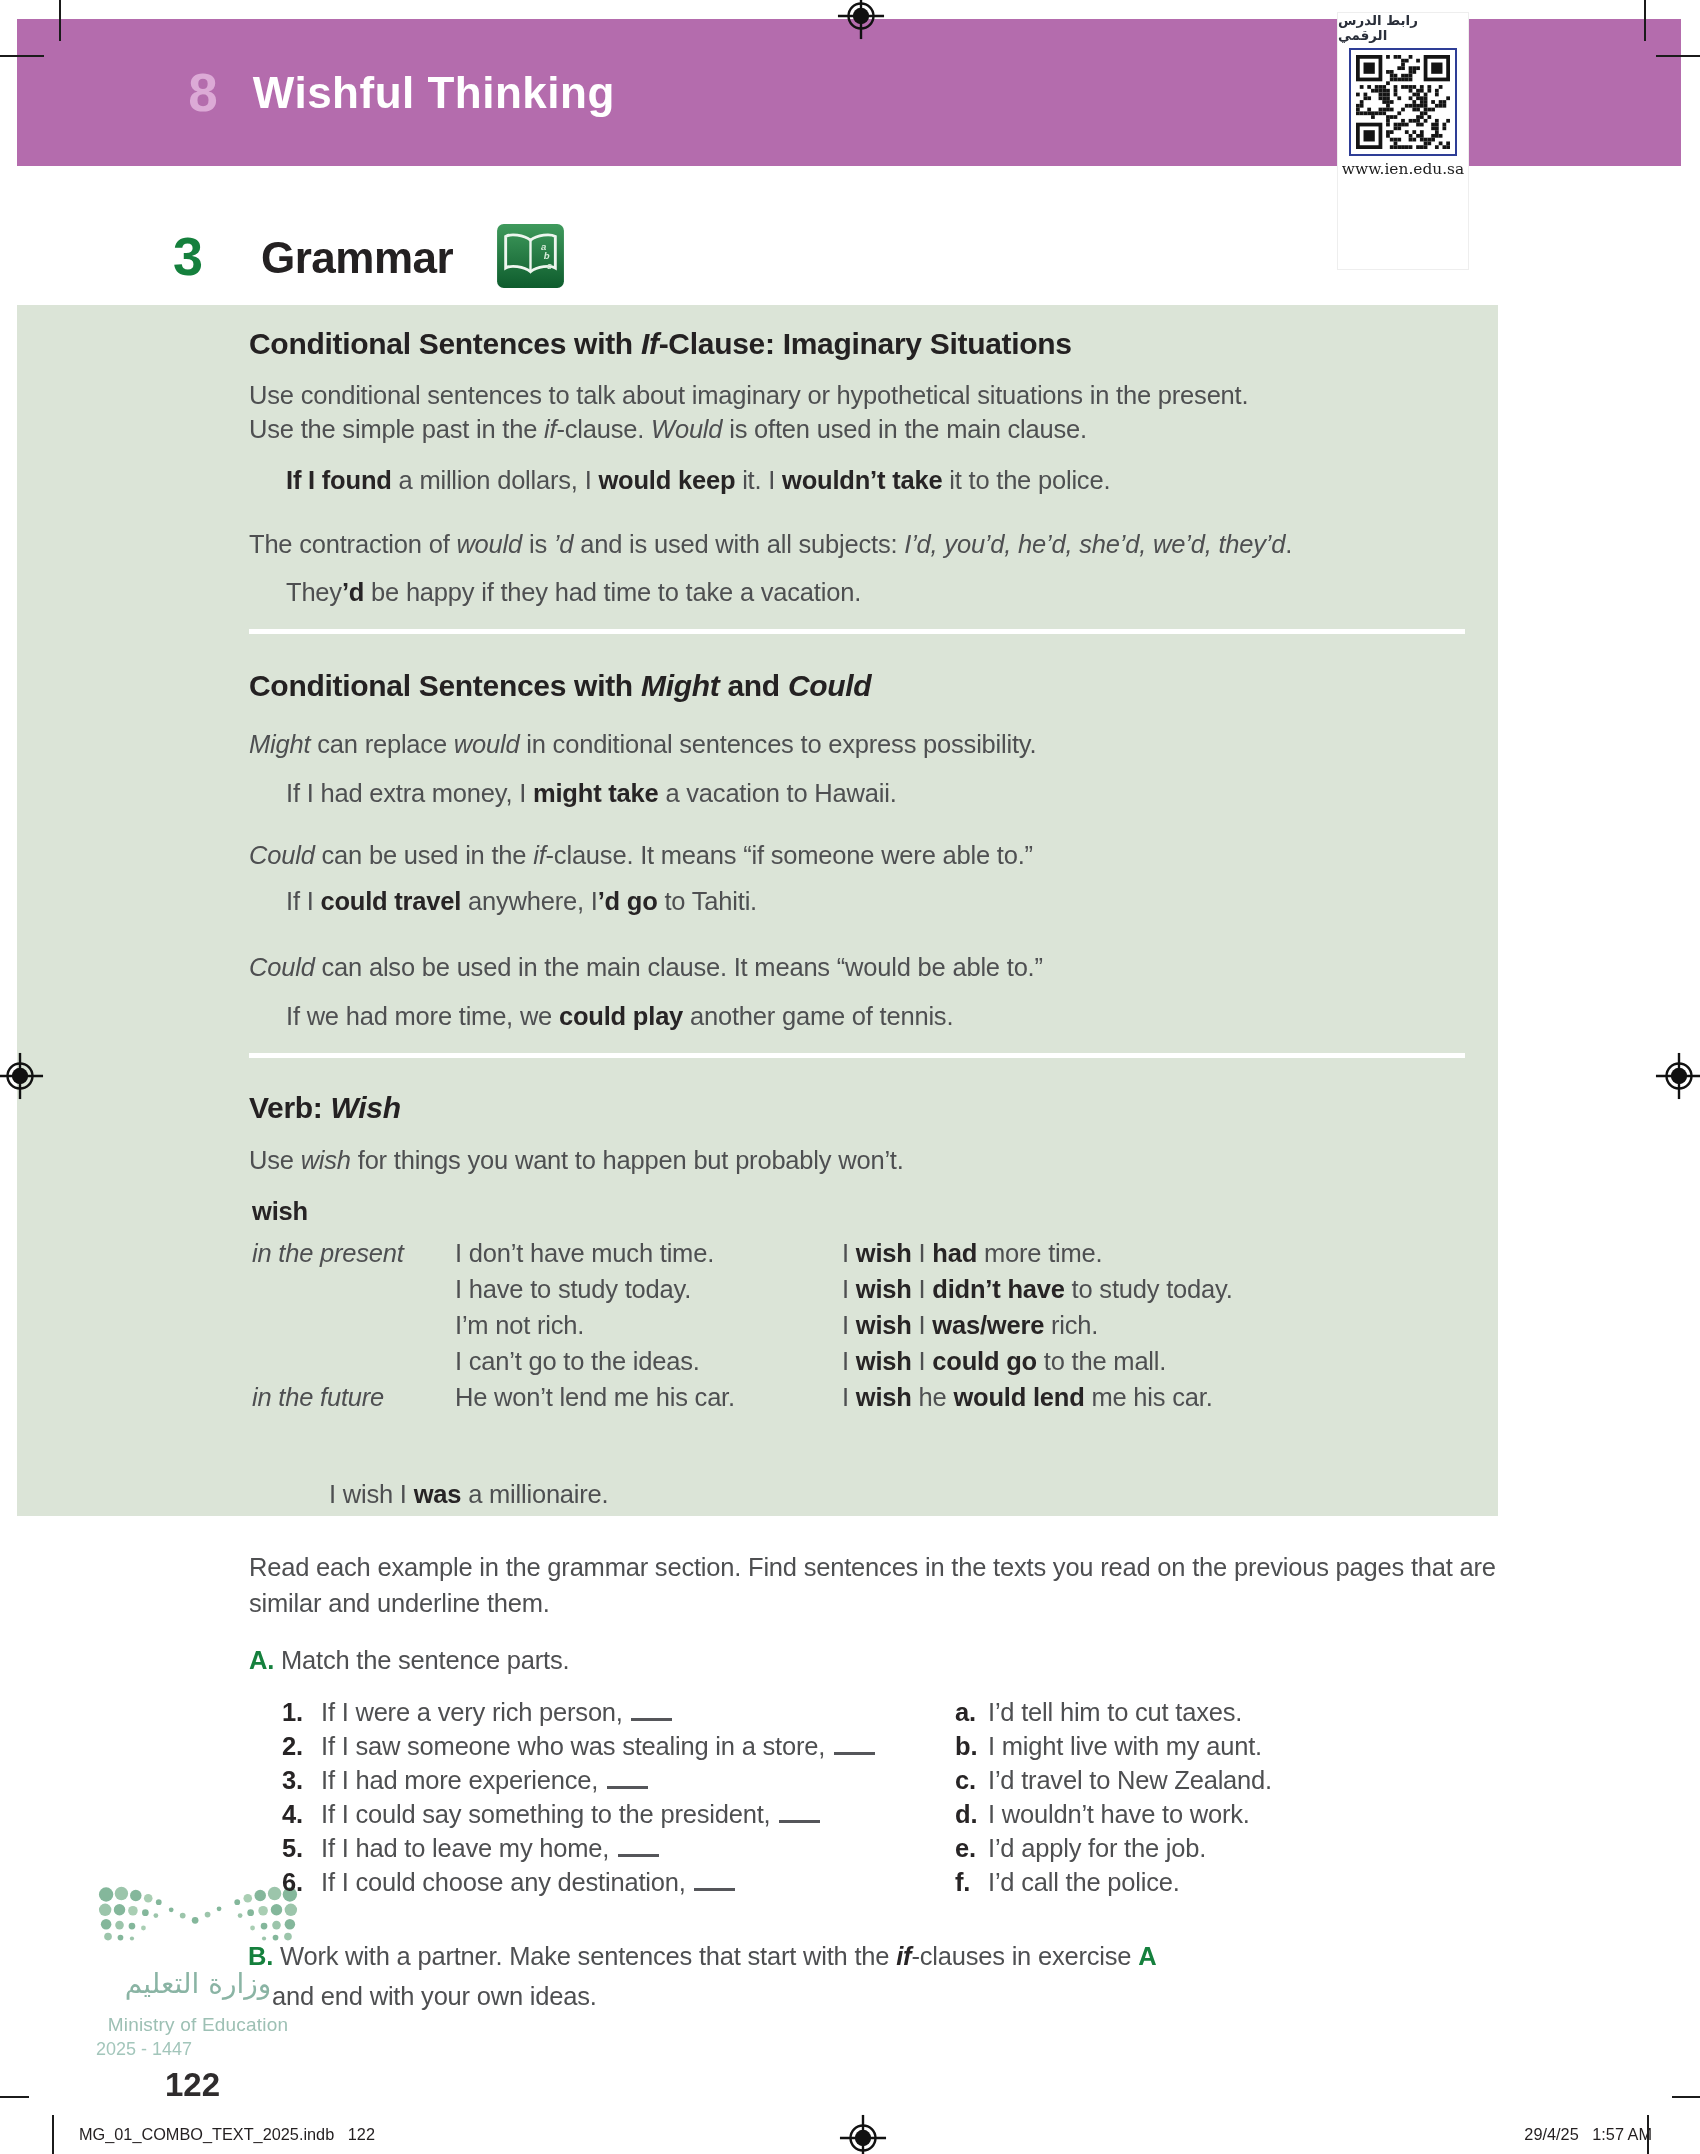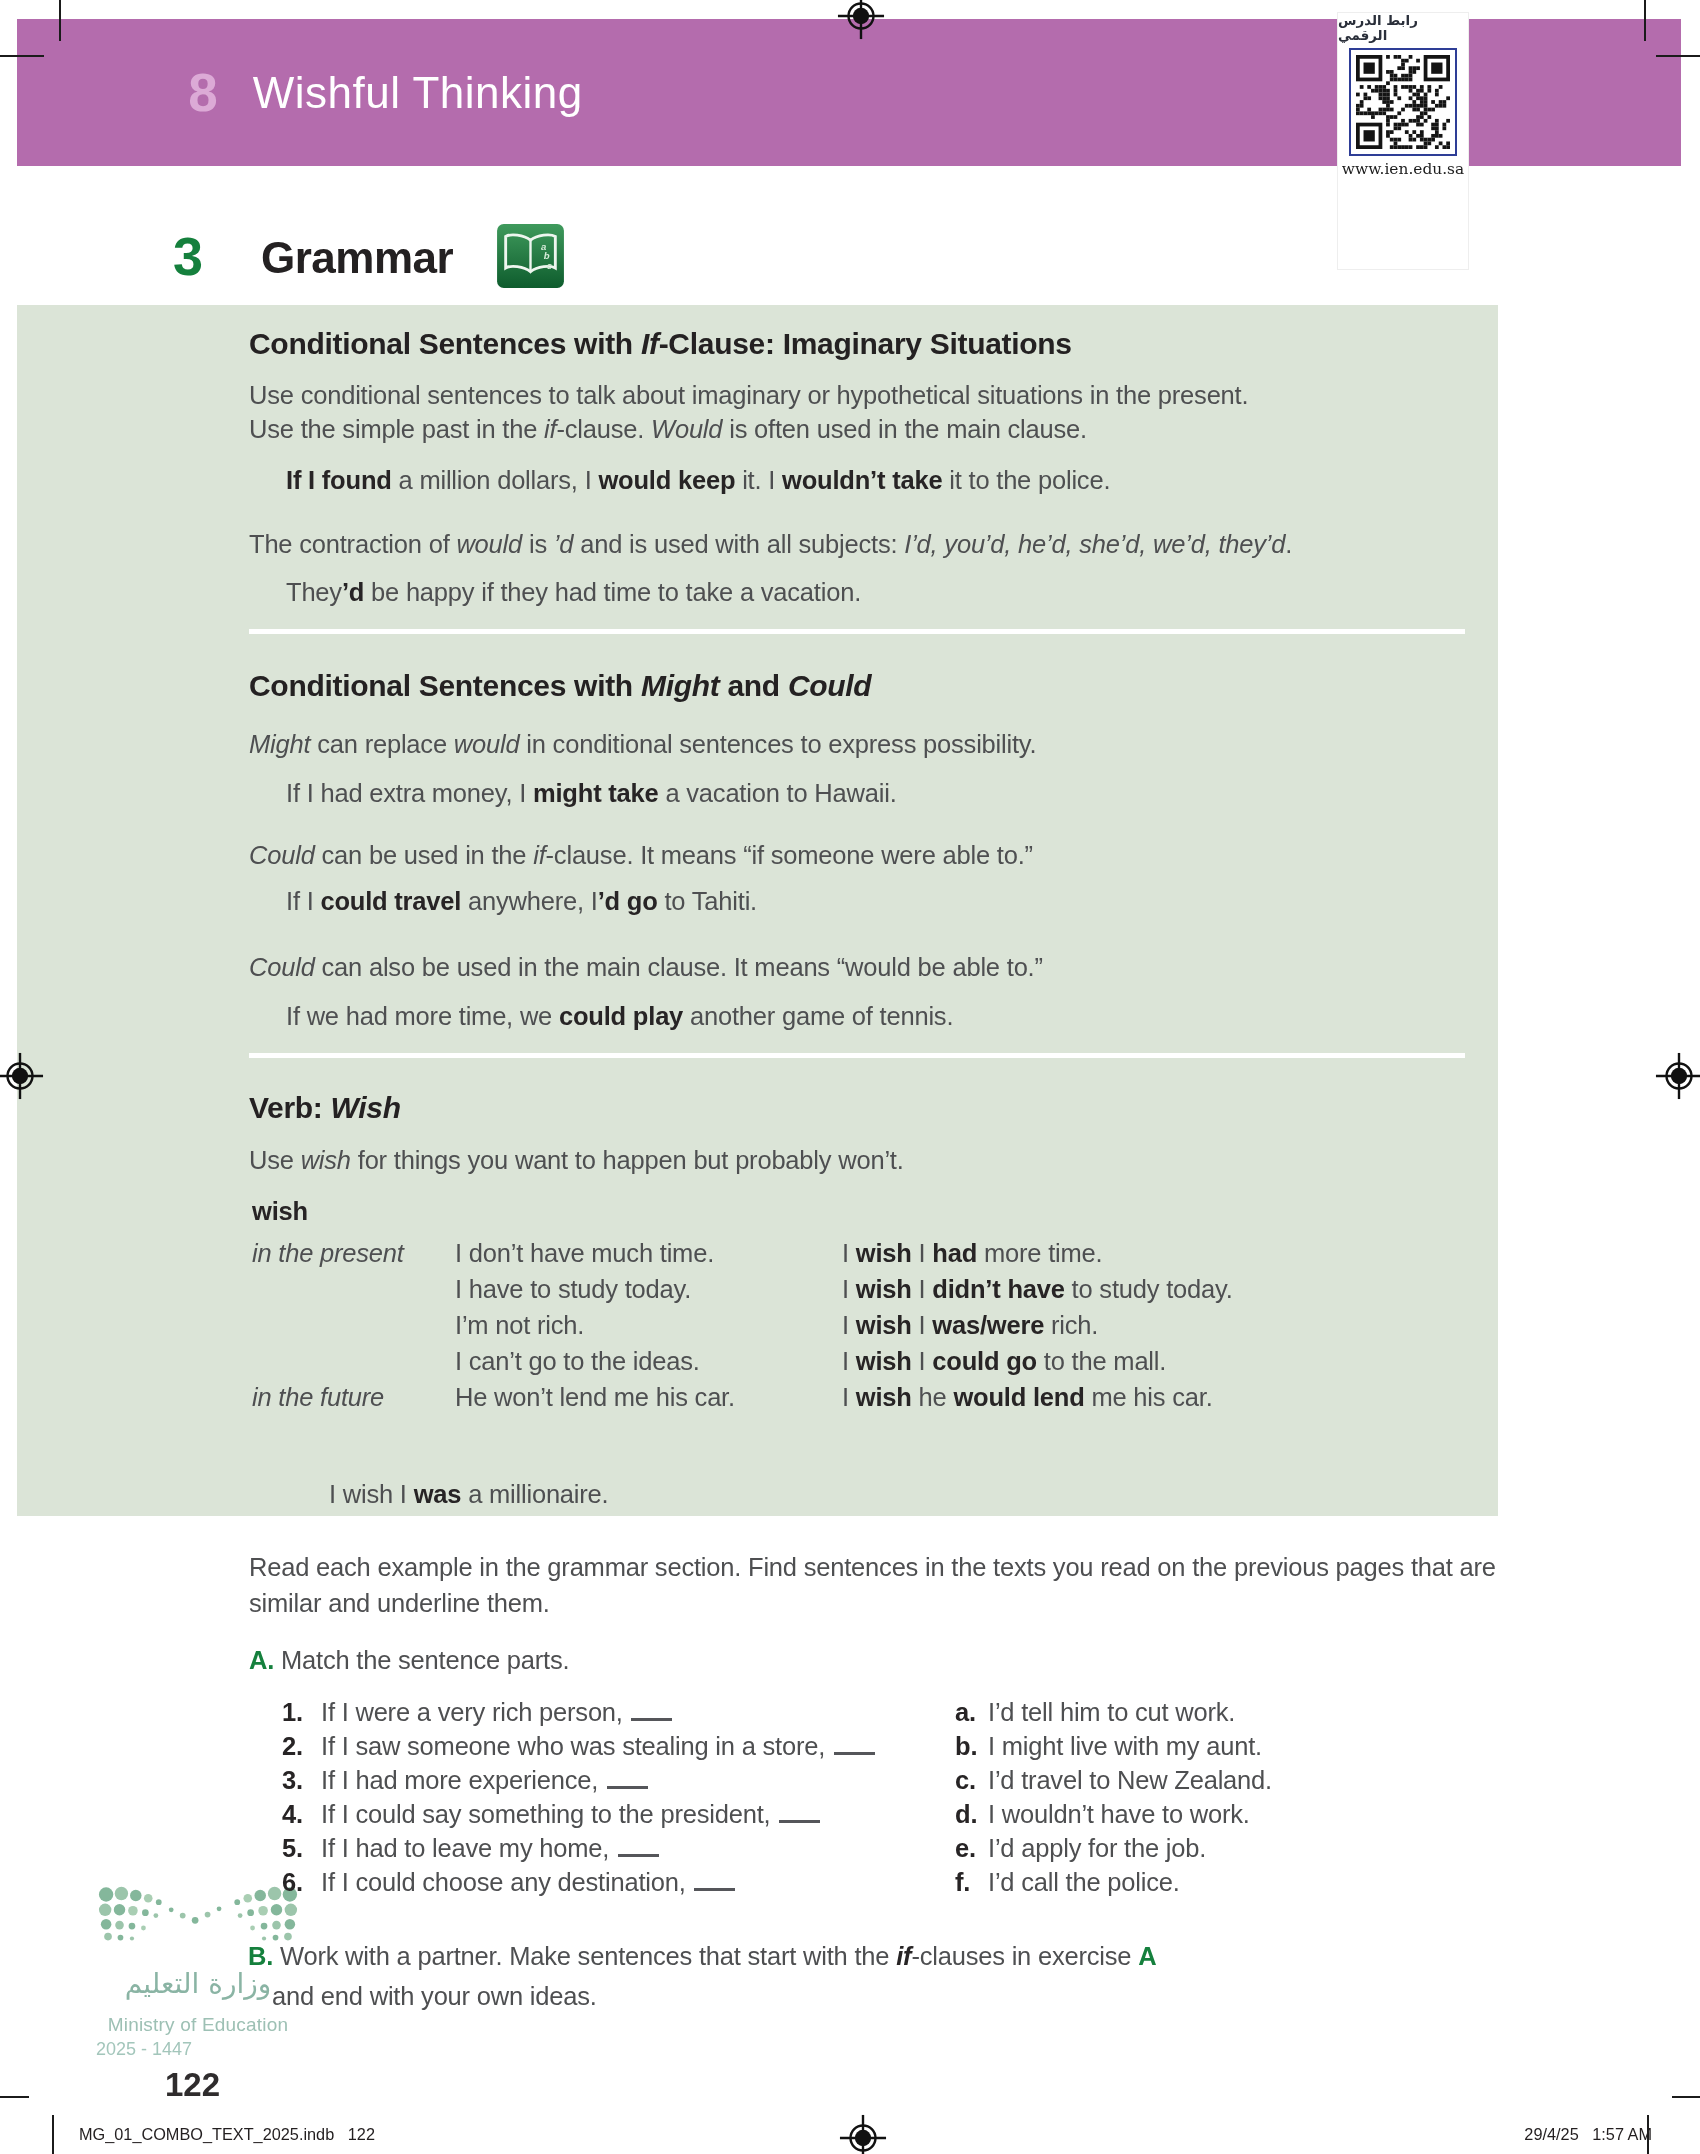--- a/index.html
+++ b/index.html
@@ -3,21 +3,21 @@
 <meta charset="utf-8">
 <style>
   html,body{margin:0;padding:0;background:#ffffff;}
   .page{position:relative;width:1700px;height:2155px;background:#ffffff;overflow:hidden;
         font-family:"Liberation Sans",sans-serif;}
   .abs{position:absolute;}
   
   .band{left:17.3px;top:19px;width:1664px;height:147px;background:#b46cad;z-index:1;}
   .band-inner{position:absolute;left:171px;top:0;height:100%;display:flex;align-items:center;}
   .unit-num{font-size:53px;font-weight:700;color:#dcaad6;}
-  .unit-title{font-size:44px;font-weight:400;color:#ffffff;margin-left:35px;letter-spacing:0.5px;}
+  .unit-title{font-size:44px;font-weight:700;color:#ffffff;margin-left:35px;letter-spacing:0.5px;}
   
   .qr-box{left:1338px;top:13.4px;width:130px;height:256px;background:#ffffff;z-index:3;
           box-shadow:0 0 0 1px #eee;display:flex;flex-direction:column;align-items:center;}
   .qr-label{font-family:"DejaVu Sans",sans-serif;font-size:13.4px;font-weight:700;color:#2a2f3a;}
   .qr-frame{margin-top:4.8px;width:104px;height:104px;border:2.4px solid #2e3d96;background:#fff;
             display:flex;align-items:center;justify-content:center;}
   .qr-frame svg{width:94px;height:94px;}
   .qr-url{margin-top:3.8px;font-family:"DejaVu Serif",serif;font-size:15.4px;color:#1c1c1c;}
   
   .lesson-num{left:173px;top:225px;font-size:54px;font-weight:700;color:#15803d;}
@@ -385,21 +385,21 @@
   <div class="abs" style="left:282px;top:1698px;z-index:2">
     <div class="xrow"><span class="xnum">1.</span><span class="xtext">If I were a very rich person,</span><span class="blank"></span></div>
     <div class="xrow"><span class="xnum">2.</span><span class="xtext">If I saw someone who was stealing in a store,</span><span class="blank"></span></div>
     <div class="xrow"><span class="xnum">3.</span><span class="xtext">If I had more experience,</span><span class="blank"></span></div>
     <div class="xrow"><span class="xnum">4.</span><span class="xtext">If I could say something to the president,</span><span class="blank"></span></div>
     <div class="xrow"><span class="xnum">5.</span><span class="xtext">If I had to leave my home,</span><span class="blank"></span></div>
     <div class="xrow"><span class="xnum">6.</span><span class="xtext">If I could choose any destination,</span><span class="blank"></span></div>
   </div>
 
   <div class="abs" style="left:955px;top:1698px;z-index:2">
-    <div class="xrow"><span class="xletter">a.</span><span class="xtext">I’d tell him to cut work.</span></div>
+    <div class="xrow"><span class="xletter">a.</span><span class="xtext">I’d tell him to cut taxes.</span></div>
     <div class="xrow"><span class="xletter">b.</span><span class="xtext">I might live with my aunt.</span></div>
     <div class="xrow"><span class="xletter">c.</span><span class="xtext">I’d travel to New Zealand.</span></div>
     <div class="xrow"><span class="xletter">d.</span><span class="xtext">I wouldn’t have to work.</span></div>
     <div class="xrow"><span class="xletter">e.</span><span class="xtext">I’d apply for the job.</span></div>
     <div class="xrow"><span class="xletter">f.</span><span class="xtext">I’d call the police.</span></div>
   </div>
 
   <div class="abs body" style="left:248px;top:1939px;z-index:2"><span class="glabel">B.</span><span> </span><span><span>Work with a partner. Make sentences that start with the </span><span class="rb ri">if</span><span>-clauses in exercise </span><span class="rb rg">A</span></span></div>
   <div class="abs body" style="left:272px;top:1979px;z-index:2">and end with your own ideas.</div>
 

